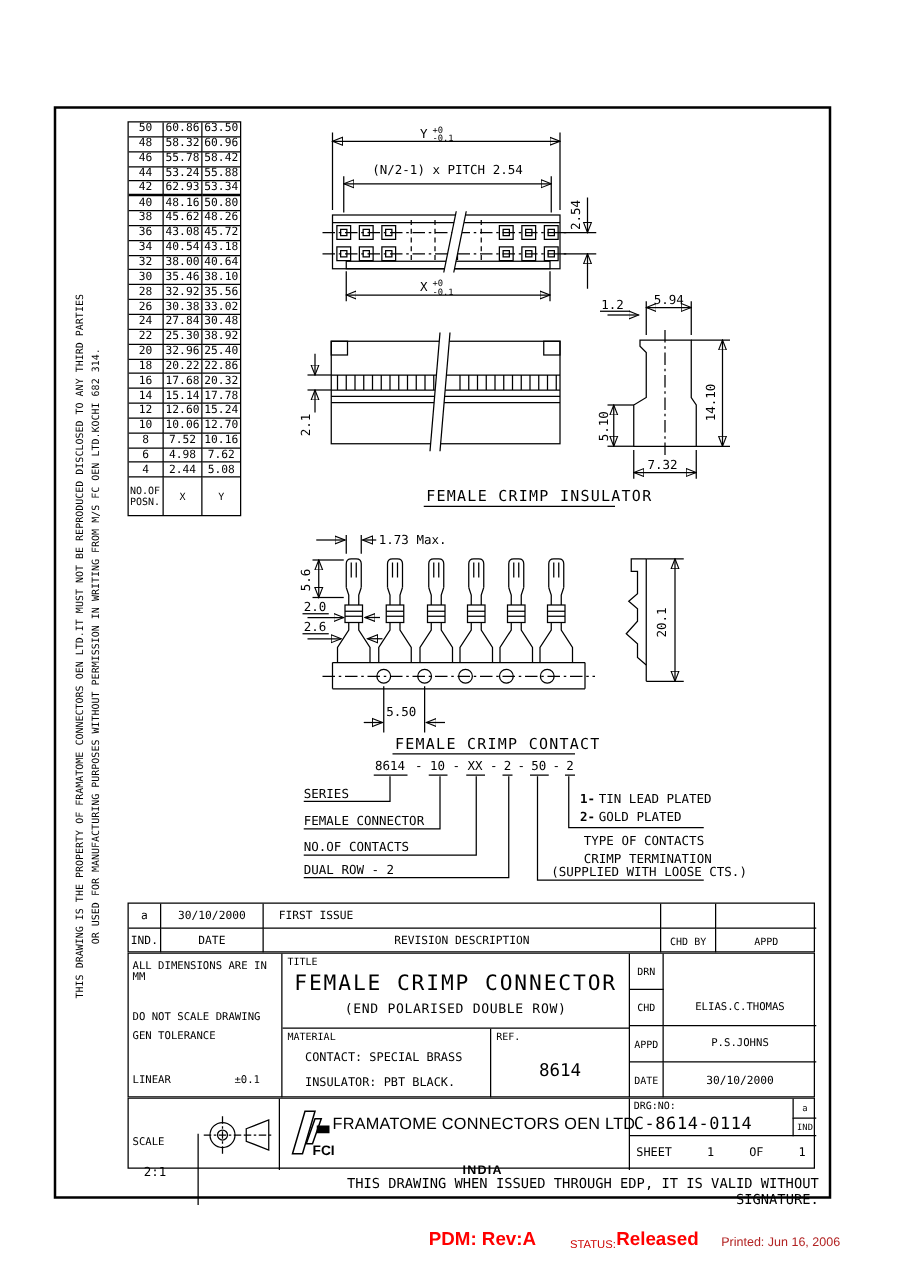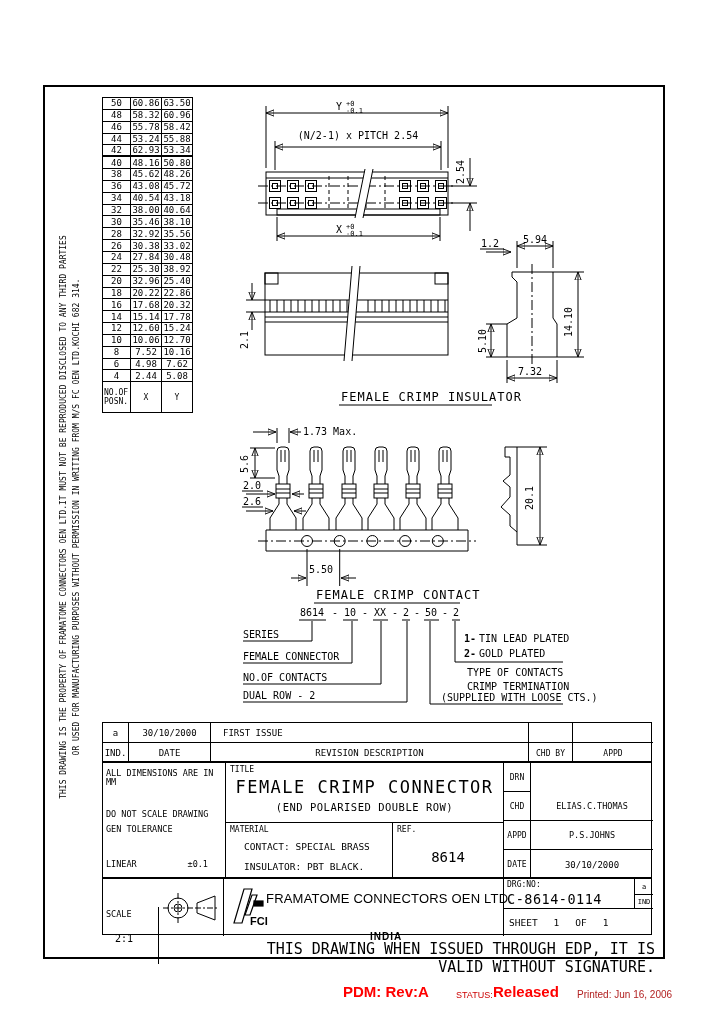--- a/index.html
+++ b/index.html
@@ -37,21 +37,21 @@
   .cell{position:absolute;box-sizing:border-box;}
   .bR{border-right:1px solid #000;} .bB{border-bottom:1px solid #000;} .bL{border-left:1px solid #000;} .bT{border-top:1px solid #000;}
   .ctr{display:flex;align-items:center;justify-content:center;}
   .f8{font-size:8px;} .f85{font-size:8.5px;} .f9{font-size:9px;} .f95{font-size:9.5px;} .f10{font-size:10px;}
   .title-big{font-size:17px;letter-spacing:1.5px;white-space:nowrap;}
   .subtitle{font-size:10.5px;letter-spacing:.5px;}
   .company{font-family:"Liberation Sans",sans-serif;font-weight:normal;font-size:13px;letter-spacing:.2px;white-space:nowrap;}
   .fci{font-family:"Liberation Sans",sans-serif;font-weight:bold;font-size:11px;}
   .india{font-family:"Liberation Sans",sans-serif;font-weight:bold;font-size:10px;letter-spacing:1px;margin-top:12px;}
   .drgno{font-size:13.5px;letter-spacing:.5px;}
-  .note{position:absolute;left:255px;top:940px;width:400px;text-align:right;font-size:15px;}
+  .note{position:absolute;left:255px;top:940px;width:400px;text-align:right;font-size:11px;}
   
   .pdm{position:absolute;left:343px;top:983px;font-family:"Liberation Sans",sans-serif;font-weight:bold;font-size:15px;}
   .status-label{position:absolute;left:456px;top:990px;font-family:"Liberation Sans",sans-serif;font-size:9px;}
   .status-value{position:absolute;left:493px;top:983px;font-family:"Liberation Sans",sans-serif;font-weight:bold;font-size:15px;}
   .printed{position:absolute;left:577px;top:989px;font-family:"Liberation Sans",sans-serif;font-size:10px;}
 </style>
 </head>
 <body>
 
 <div class="sheet">
@@ -561,21 +561,21 @@
       <div class="fci" style="position:absolute;left:26px;top:36px;">FCI</div>
       <div class="india" style="position:absolute;left:146px;top:40px;">INDIA</div>
     </div>
     <div class="cell" style="left:401px;top:0;width:149px;height:57px;">
       <div class="cell bB" style="left:0;top:0;width:149px;height:30px;">
         <div class="f8" style="position:absolute;left:3px;top:1px;">DRG:NO:</div>
         <div class="drgno" style="position:absolute;left:3px;top:12px;">C-8614-0114</div>
         <div class="cell bL ctr" style="left:130px;top:0;width:19px;height:15px;font-size:7px;">a</div>
         <div class="cell bL bT ctr" style="left:130px;top:15px;width:19px;height:15px;font-size:7px;">IND</div>
       </div>
-      <div class="cell" style="left:0;top:30px;width:149px;height:27px;display:flex;align-items:center;gap:16px;padding-left:5px;font-size:9.5px;">
+      <div class="cell" style="left:0;top:30px;width:149px;height:27px;display:flex;align-items:center;gap:28px;padding-left:5px;font-size:9.5px;">
         <span>SHEET</span>
         <span>1</span>
         <span>OF</span>
         <span>1</span>
       </div>
     </div>
   </div>
 
   <div class="note">THIS DRAWING WHEN ISSUED THROUGH EDP, IT IS VALID WITHOUT SIGNATURE.</div>
 

